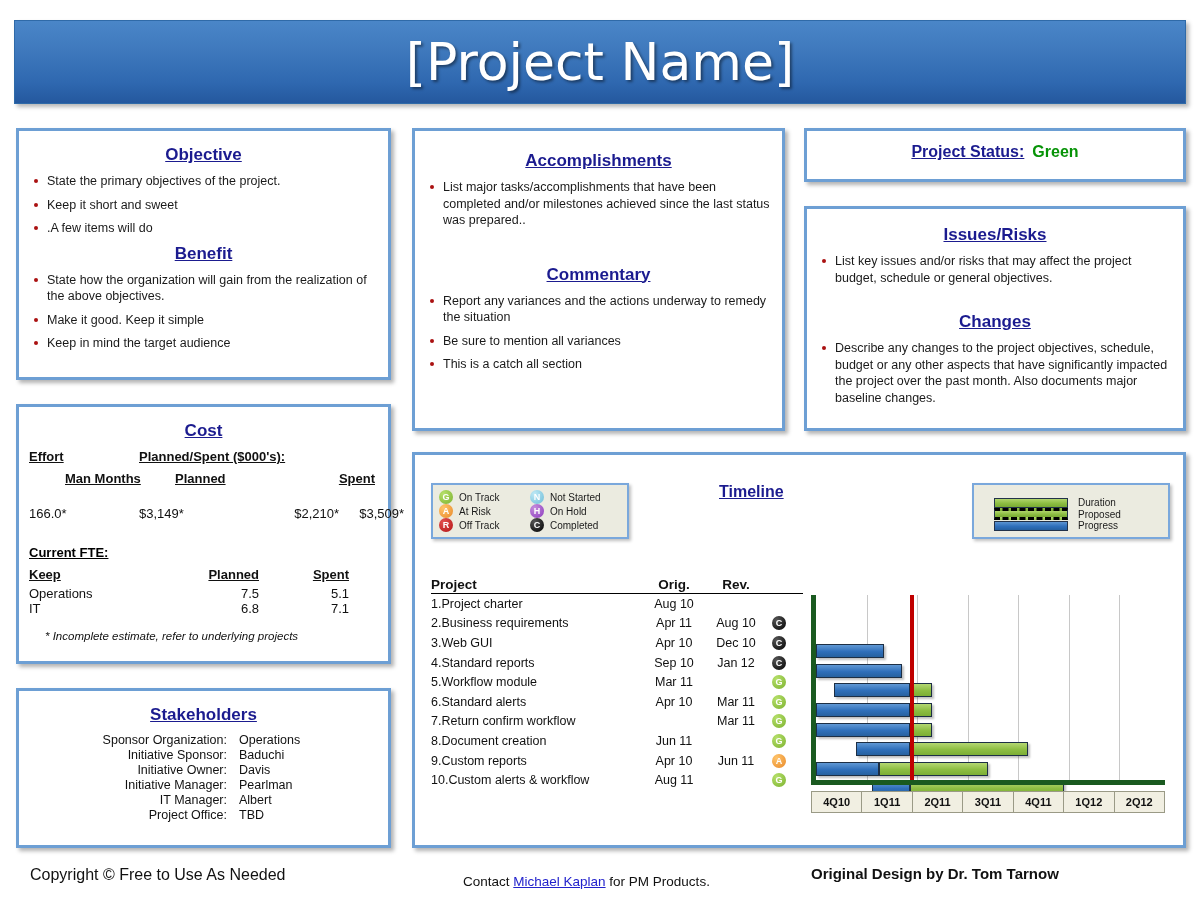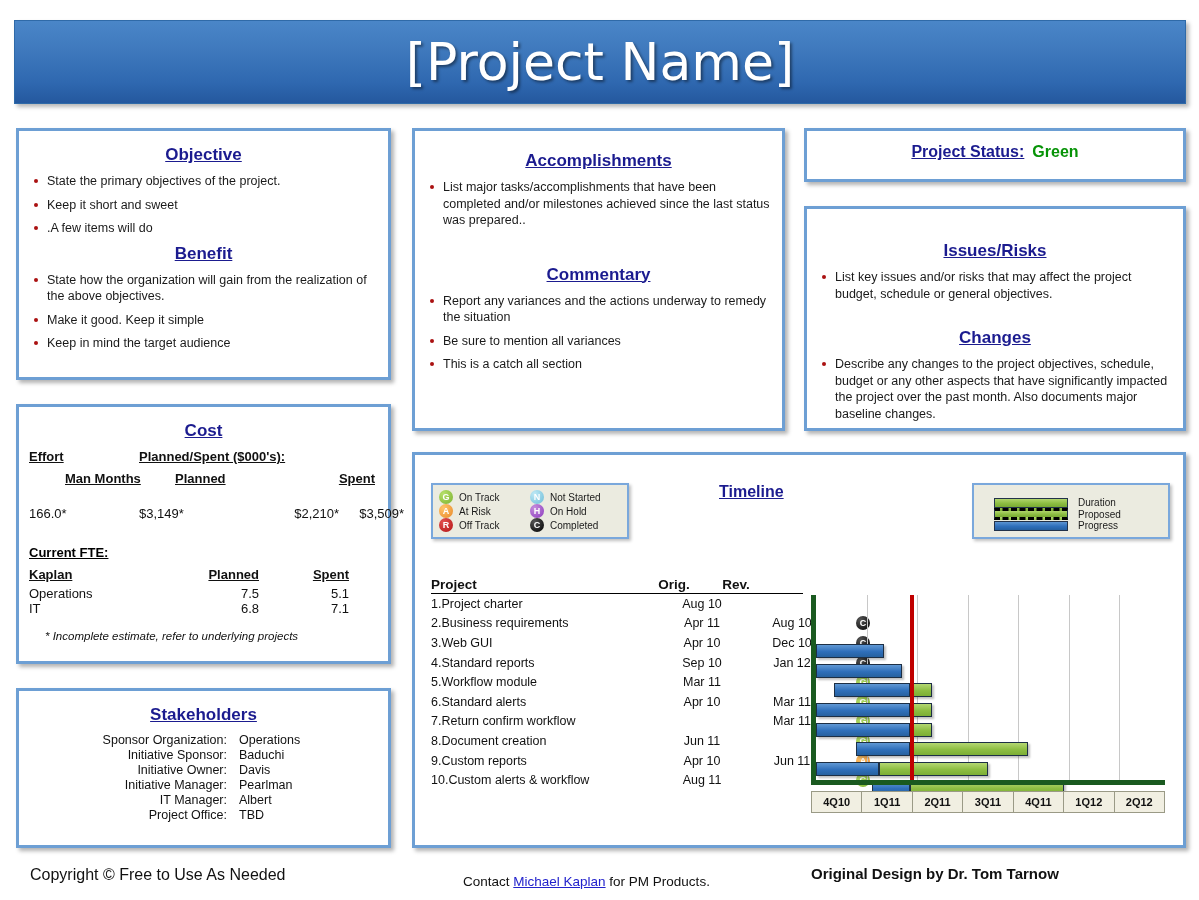--- a/index.html
+++ b/index.html
@@ -115,21 +115,21 @@
 
   .tl-title { position:absolute; left:304px; top:28px; color:#1b1b8f; font-size:16px; font-weight:bold; text-decoration:underline; }
 
   
   #proj-table { position:absolute; left:16px; top:122px; width:372px; }
   .pt-head { display:grid; grid-template-columns:212px 62px 62px 24px;
              font-size:13.5px; font-weight:bold; color:#111;
              border-bottom:1.5px solid #000; padding-bottom:1px; }
   .pt-head .c { text-align:center; }
   .pt-row { display:grid; grid-template-columns:212px 62px 62px 24px;
-            font-size:12.5px; color:#111; height:19.6px; align-items:center;gap:28px; }
+            font-size:12.5px; color:#111; height:19.6px; align-items:center; }
   .pt-row .c { text-align:center; }
   .pt-row .badge { margin:0 auto; }
 
   
   #gantt { position:absolute; left:388px; top:140px; width:362px; height:215px; }
   .g-plot { position:absolute; left:8px; top:0; right:0; height:185px; border-left:5px solid #1a5a20; }
   .g-grid { position:absolute; top:0; bottom:0; width:1px; background:#c8c8c8; }
   .g-today { position:absolute; top:0; bottom:0; width:4px; background:#c00000; }
   .g-base { position:absolute; left:8px; right:0; top:185px; height:5px; background:#1a5a20; }
   .g-bar { position:absolute; height:14px; border:1px solid #1d2f45;
@@ -187,21 +187,21 @@
       <div class="u r">EAC</div>
     </div>
     <div class="cost-grid" style="margin-top:20px;">
       <div>166.0*</div>
       <div>$3,149*</div>
       <div class="r">$2,210*</div>
       <div class="r">$3,509*</div>
     </div>
     <div class="hdr-u" style="font-size:13px;margin-top:24px;">Current FTE:</div>
     <div class="fte-grid" style="margin-top:7px;">
-      <div class="u">Kaplan</div>
+      <div class="u">Keep</div>
       <div class="u r">Planned</div>
       <div class="u r">Spent</div>
     </div>
     <div class="fte-grid" style="margin-top:4px;">
       <div>Operations</div>
       <div class="r">7.5</div>
       <div class="r">5.1</div>
     </div>
     <div class="fte-grid">
       <div>IT</div>
@@ -248,21 +248,21 @@
 </div>
 
 <div class="panel" id="status-panel">
   <div class="status-line">
     <span class="status-label">Project Status:</span><span class="status-value">Green</span>
   </div>
 </div>
 
 <div class="panel" id="issues-panel">
   <div class="panel-inner">
-    <h2 class="sec" style="margin-top:24px;">Issues/Risks</h2>
+    <h2 class="sec" style="margin-top:8px;">Issues/Risks</h2>
     <ul class="bl">
       <li>List key issues and/or risks that may affect the project budget, schedule or general objectives.</li>
     </ul>
     <h2 class="sec" style="margin-top:26px;">Changes</h2>
     <ul class="bl">
       <li>Describe any changes to the project objectives, schedule, budget or any other aspects that have significantly impacted the project over the past month. Also documents major baseline changes.</li>
     </ul>
   </div>
 </div>
 

